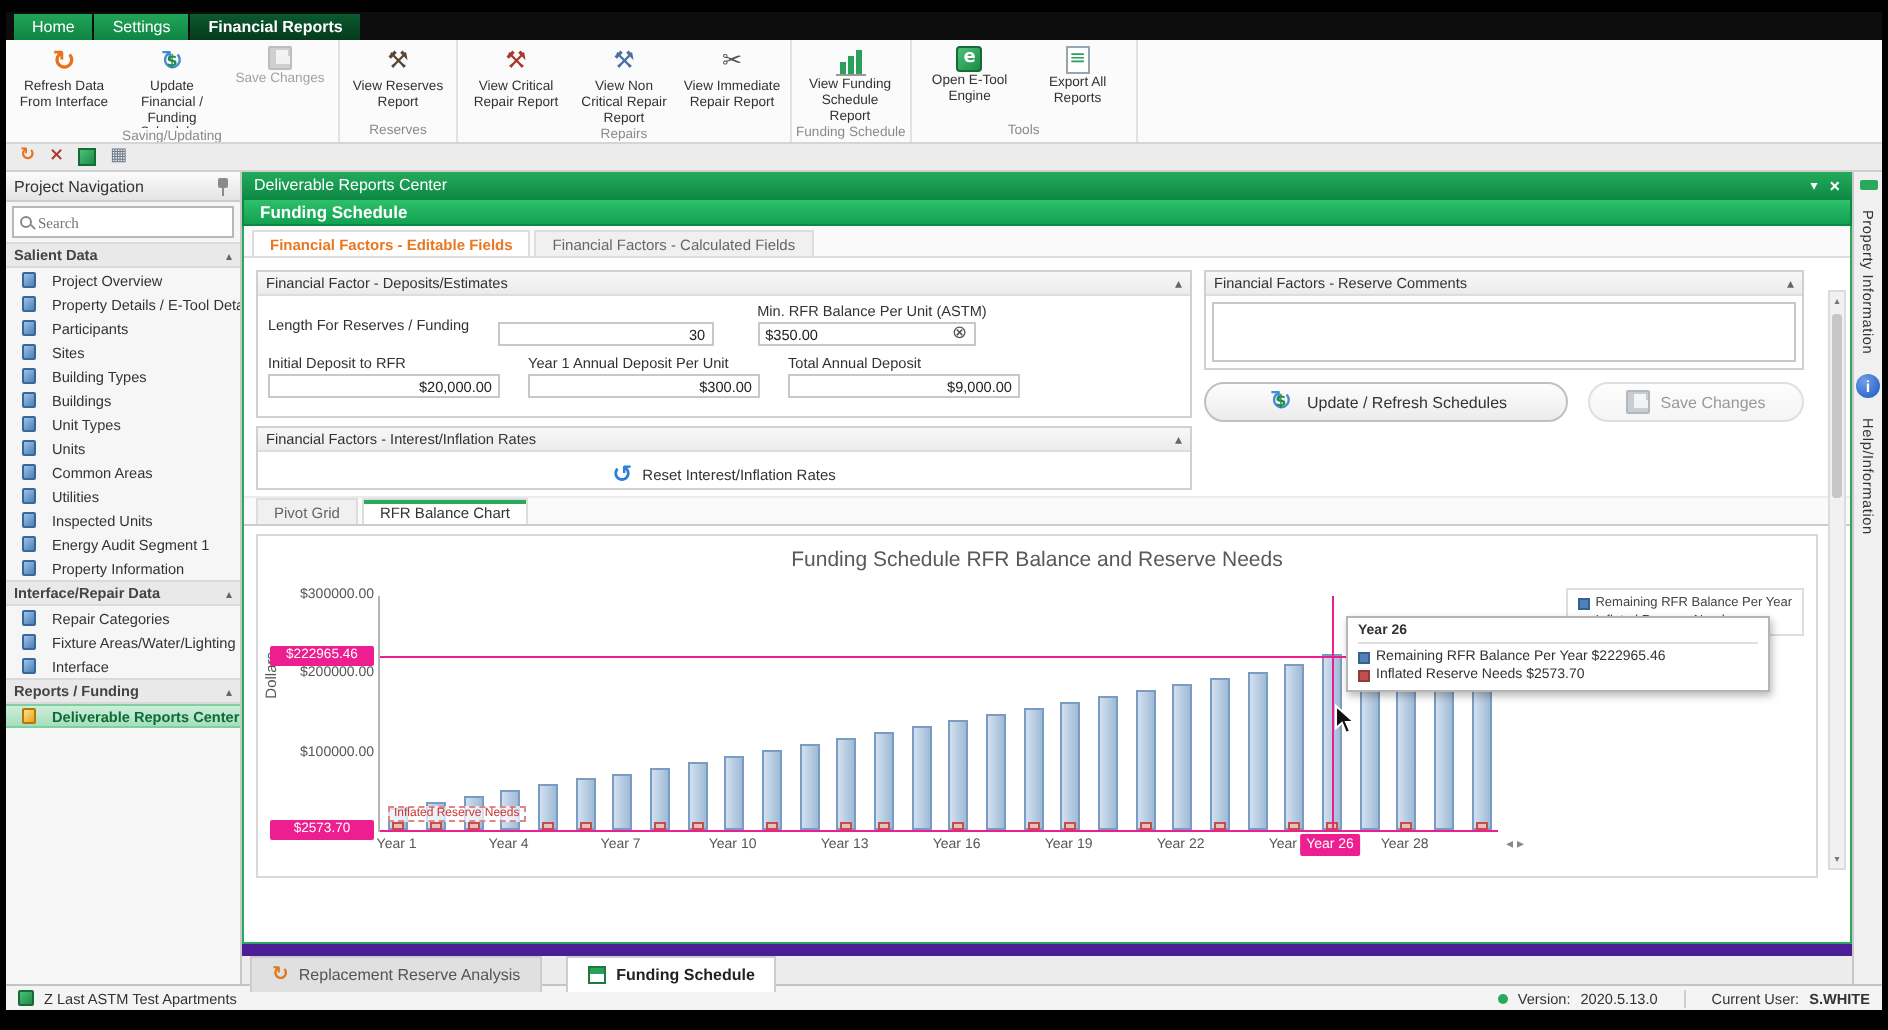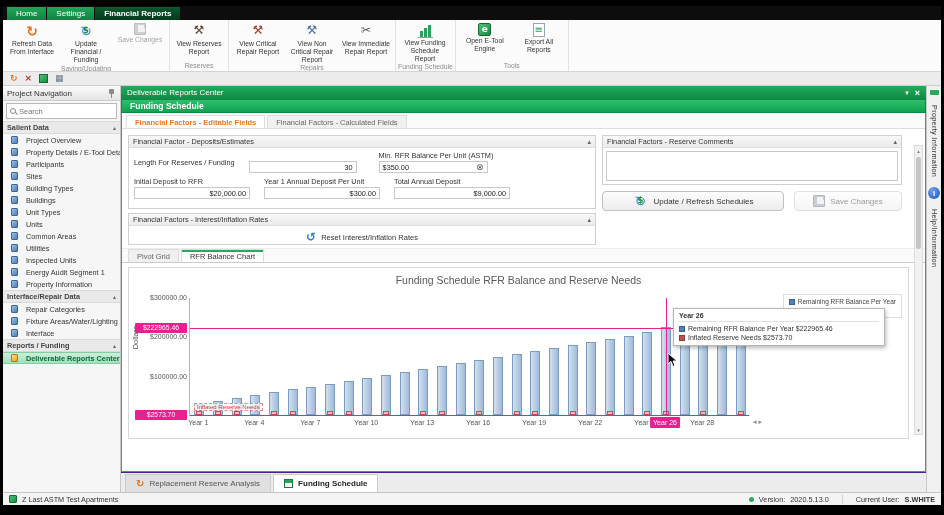--- a/index.html
+++ b/index.html
@@ -48,21 +48,21 @@
 .qb-ic.etool-icon{width:9px;height:9px;background:linear-gradient(135deg,#4cc276,#1d8a46);border:1px solid #156b35;}
 .qb-ic.grid-icon::before{content:"▦";color:#6a7a88;}
 
 
 .bodyrow{flex:1;display:flex;min-height:0;}
 
 
 .sidebar{width:118px;background:#f6f6f6;border-right:1px solid #c8c8c8;display:flex;flex-direction:column;flex:none;}
 .sb-header{height:15px;background:linear-gradient(#fbfbfb,#e4e4e4);border-bottom:1px solid #ccc;display:flex;align-items:center;justify-content:space-between;padding:0 4px;font-size:8px;color:#333;}
 .sb-search{height:16px;margin:2px 3px;border:1px solid #b8b8b8;background:#fff;display:flex;align-items:center;padding:0 3px;gap:3px;}
-.sb-search input{border:none;outline:none;font-size:7.5px;width:100%;color:#444;background:transparent;}
+.sb-search input{border:none;outline:none;font-size:7.5px;width:100%;color:#444;background:transparent;font-family:Liberation Serif, serif;}
 .mag{width:6px;height:6px;border:1px solid #888;border-radius:50%;position:relative;flex:none;}
 .mag::after{content:"";position:absolute;width:3px;height:1px;background:#888;transform:rotate(45deg);right:-2.5px;bottom:-1px;}
 .pin{width:8px;height:10px;position:relative;}
 .pin::before{content:"";position:absolute;left:1px;top:1px;width:5px;height:5px;background:#8a8a8a;border-radius:1px;}
 .pin::after{content:"";position:absolute;left:3px;top:6px;width:1px;height:4px;background:#8a8a8a;}
 .sb-list{flex:1;overflow:hidden;}
 .sb-sec{height:13px;background:#e9e9e9;border-top:1px solid #dadada;border-bottom:1px solid #dadada;display:flex;align-items:center;justify-content:space-between;padding:0 4px;font-weight:bold;font-size:7.3px;color:#444;}
 .sb-arrow::before{content:"▴";font-size:6px;color:#666;font-family:"DejaVu Sans",sans-serif;}
 .sb-item{height:12px;display:flex;align-items:center;gap:8px;padding-left:8px;color:#333;font-size:7.3px;white-space:nowrap;overflow:hidden;}
 .sb-item.selected{background:linear-gradient(#cdeeda,#a4dfbd);color:#0e6b33;font-weight:bold;border-top:1px solid #7fcf9f;border-bottom:1px solid #7fcf9f;}
@@ -96,21 +96,21 @@
 .inp.w1{width:108px;}
 .inp.w2{width:109px;justify-content:space-between;}
 .mincol{display:flex;flex-direction:column;gap:1px;margin-left:8px;}
 .clear-ic::before{content:"⊗";color:#555;font-size:9px;font-family:"DejaVu Sans",sans-serif;}
 .dp-row2{display:flex;gap:14px;padding:3px 5px;}
 .fcol{display:flex;flex-direction:column;gap:1px;}
 .fcol .inp{width:116px;}
 .reset-btn{display:flex;align-items:center;gap:5px;width:fit-content;margin:3px auto;font-size:7.5px;color:#333;padding:1px 8px;}
 .reset-ic::before{content:"↺";color:#2f7fd6;font-weight:bold;font-size:12px;font-family:"DejaVu Sans",sans-serif;}
 .p-comments textarea{margin:3px;width:calc(100% - 6px);height:calc(100% - 18px);resize:none;border:1px solid #c8c8c8;font-size:7.5px;outline:none;}
-.act-btn{position:absolute;display:flex;align-items:center;justify-content:center;gap:5px;border:1px solid #c0c0c0;background:linear-gradient(#fdfdfd,#ececec);font-size:8px;color:#333;height:20px;border-radius:4px;}
+.act-btn{position:absolute;display:flex;align-items:center;justify-content:center;gap:5px;border:1px solid #c0c0c0;background:linear-gradient(#fdfdfd,#ececec);font-size:8px;color:#333;height:20px;border-radius:10px;}
 .act-update{left:480px;top:62px;width:182px;}
 .act-save{left:672px;top:62px;width:108px;opacity:.5;filter:grayscale(.6);}
 
 .chart-tabs{height:14px;display:flex;gap:2px;padding:0 6px;border-bottom:1px solid #ccc;background:#fafafa;align-items:flex-end;flex:none;}
 .ctab{padding:0 8px;height:13px;font-size:7.5px;display:flex;align-items:center;border:1px solid #ddd;border-bottom:none;background:#f0f0f0;color:#666;}
 .ctab.active{background:#fff;color:#333;box-shadow:inset 0 2px 0 #2aa85c;}
 
 
 .chart-wrap{position:relative;margin:4px 16px 0 6px;height:172px;border:1px solid #d8d8d8;background:#fff;flex:none;}
 .chart-title{position:absolute;top:6px;left:0;width:100%;text-align:center;font-size:10.5px;color:#595959;}
@@ -138,21 +138,21 @@
 
 
 .vscroll{position:absolute;right:2px;top:32px;bottom:36px;width:9px;background:#f1f1f1;border:1px solid #dcdcdc;}
 .vs-up,.vs-down{position:absolute;left:0;right:0;height:9px;display:flex;align-items:center;justify-content:center;font-size:5px;color:#777;font-family:"DejaVu Sans",sans-serif;}
 .vs-up{top:0;}.vs-down{bottom:0;}
 .vs-up::before{content:"▴";}
 .vs-down::before{content:"▾";}
 .vs-thumb{position:absolute;left:1px;right:1px;top:11px;height:92px;background:#c6c6c6;border-radius:2px;}
 
 
-.bottom-tabs{height:20px;display:flex;align-items:flex-end;background:#ececec;border-top:1px solid #4c1d95;padding-left:4px;gap:2px;flex:none;}
+.bottom-tabs{height:20px;display:flex;background:#ececec;border-top:6px solid #4c1d95;padding-left:4px;gap:12px;flex:none;}
 .btab{height:18px;display:flex;align-items:center;gap:5px;padding:0 10px;font-size:8px;border:1px solid #ccc;border-bottom:none;background:#e0e0e0;color:#555;}
 .btab.active{background:#fff;font-weight:bold;color:#222;}
 .btico{font-family:"DejaVu Sans",sans-serif;display:inline-flex;}
 .analysis-icon::before{content:"↻";color:#e07820;font-weight:bold;font-size:10px;}
 .schedule-icon{width:9px;height:9px;border:1px solid #1d7a3c;background:linear-gradient(#2aa05a 0 3px,#fff 3px);}
 
 
 .rightstrip{width:15px;background:#f0f0f0;border-left:1px solid #c8c8c8;display:flex;flex-direction:column;align-items:center;padding-top:4px;gap:10px;flex:none;}
 .rs-top{width:9px;height:5px;background:#2aa85c;border-radius:1px;}
 .vtab{writing-mode:vertical-rl;font-size:7.3px;color:#333;letter-spacing:.3px;}

